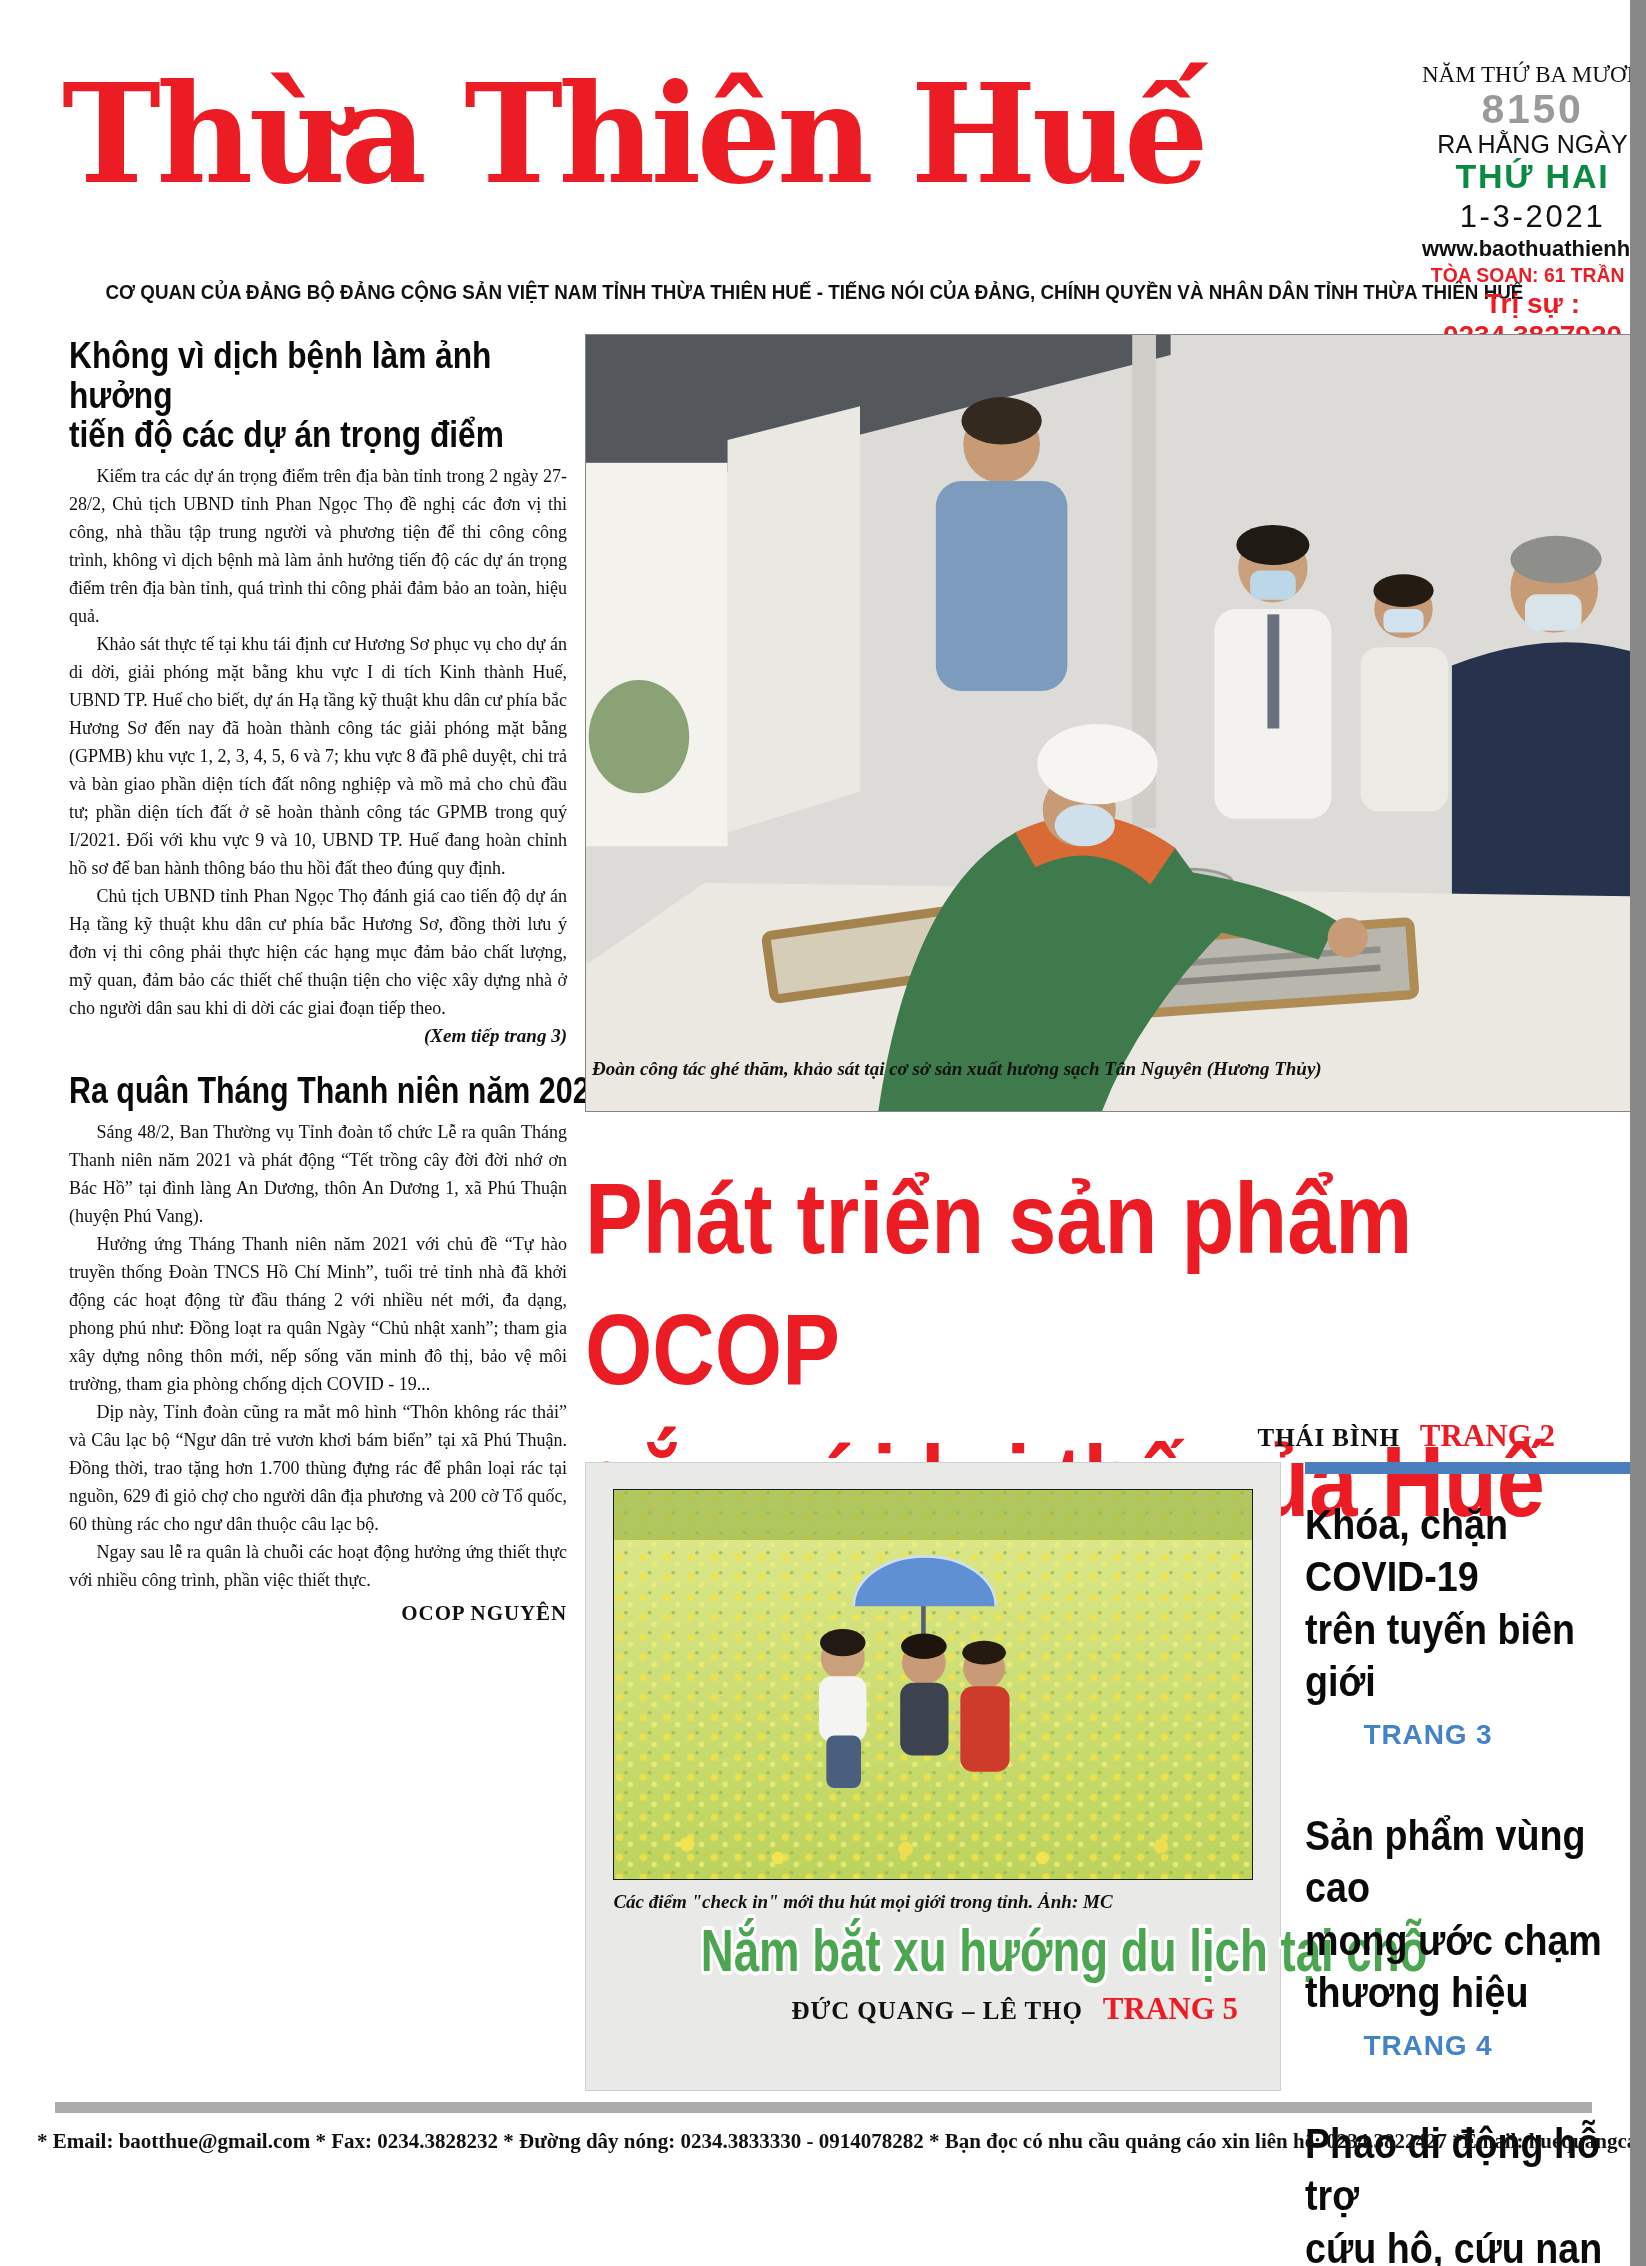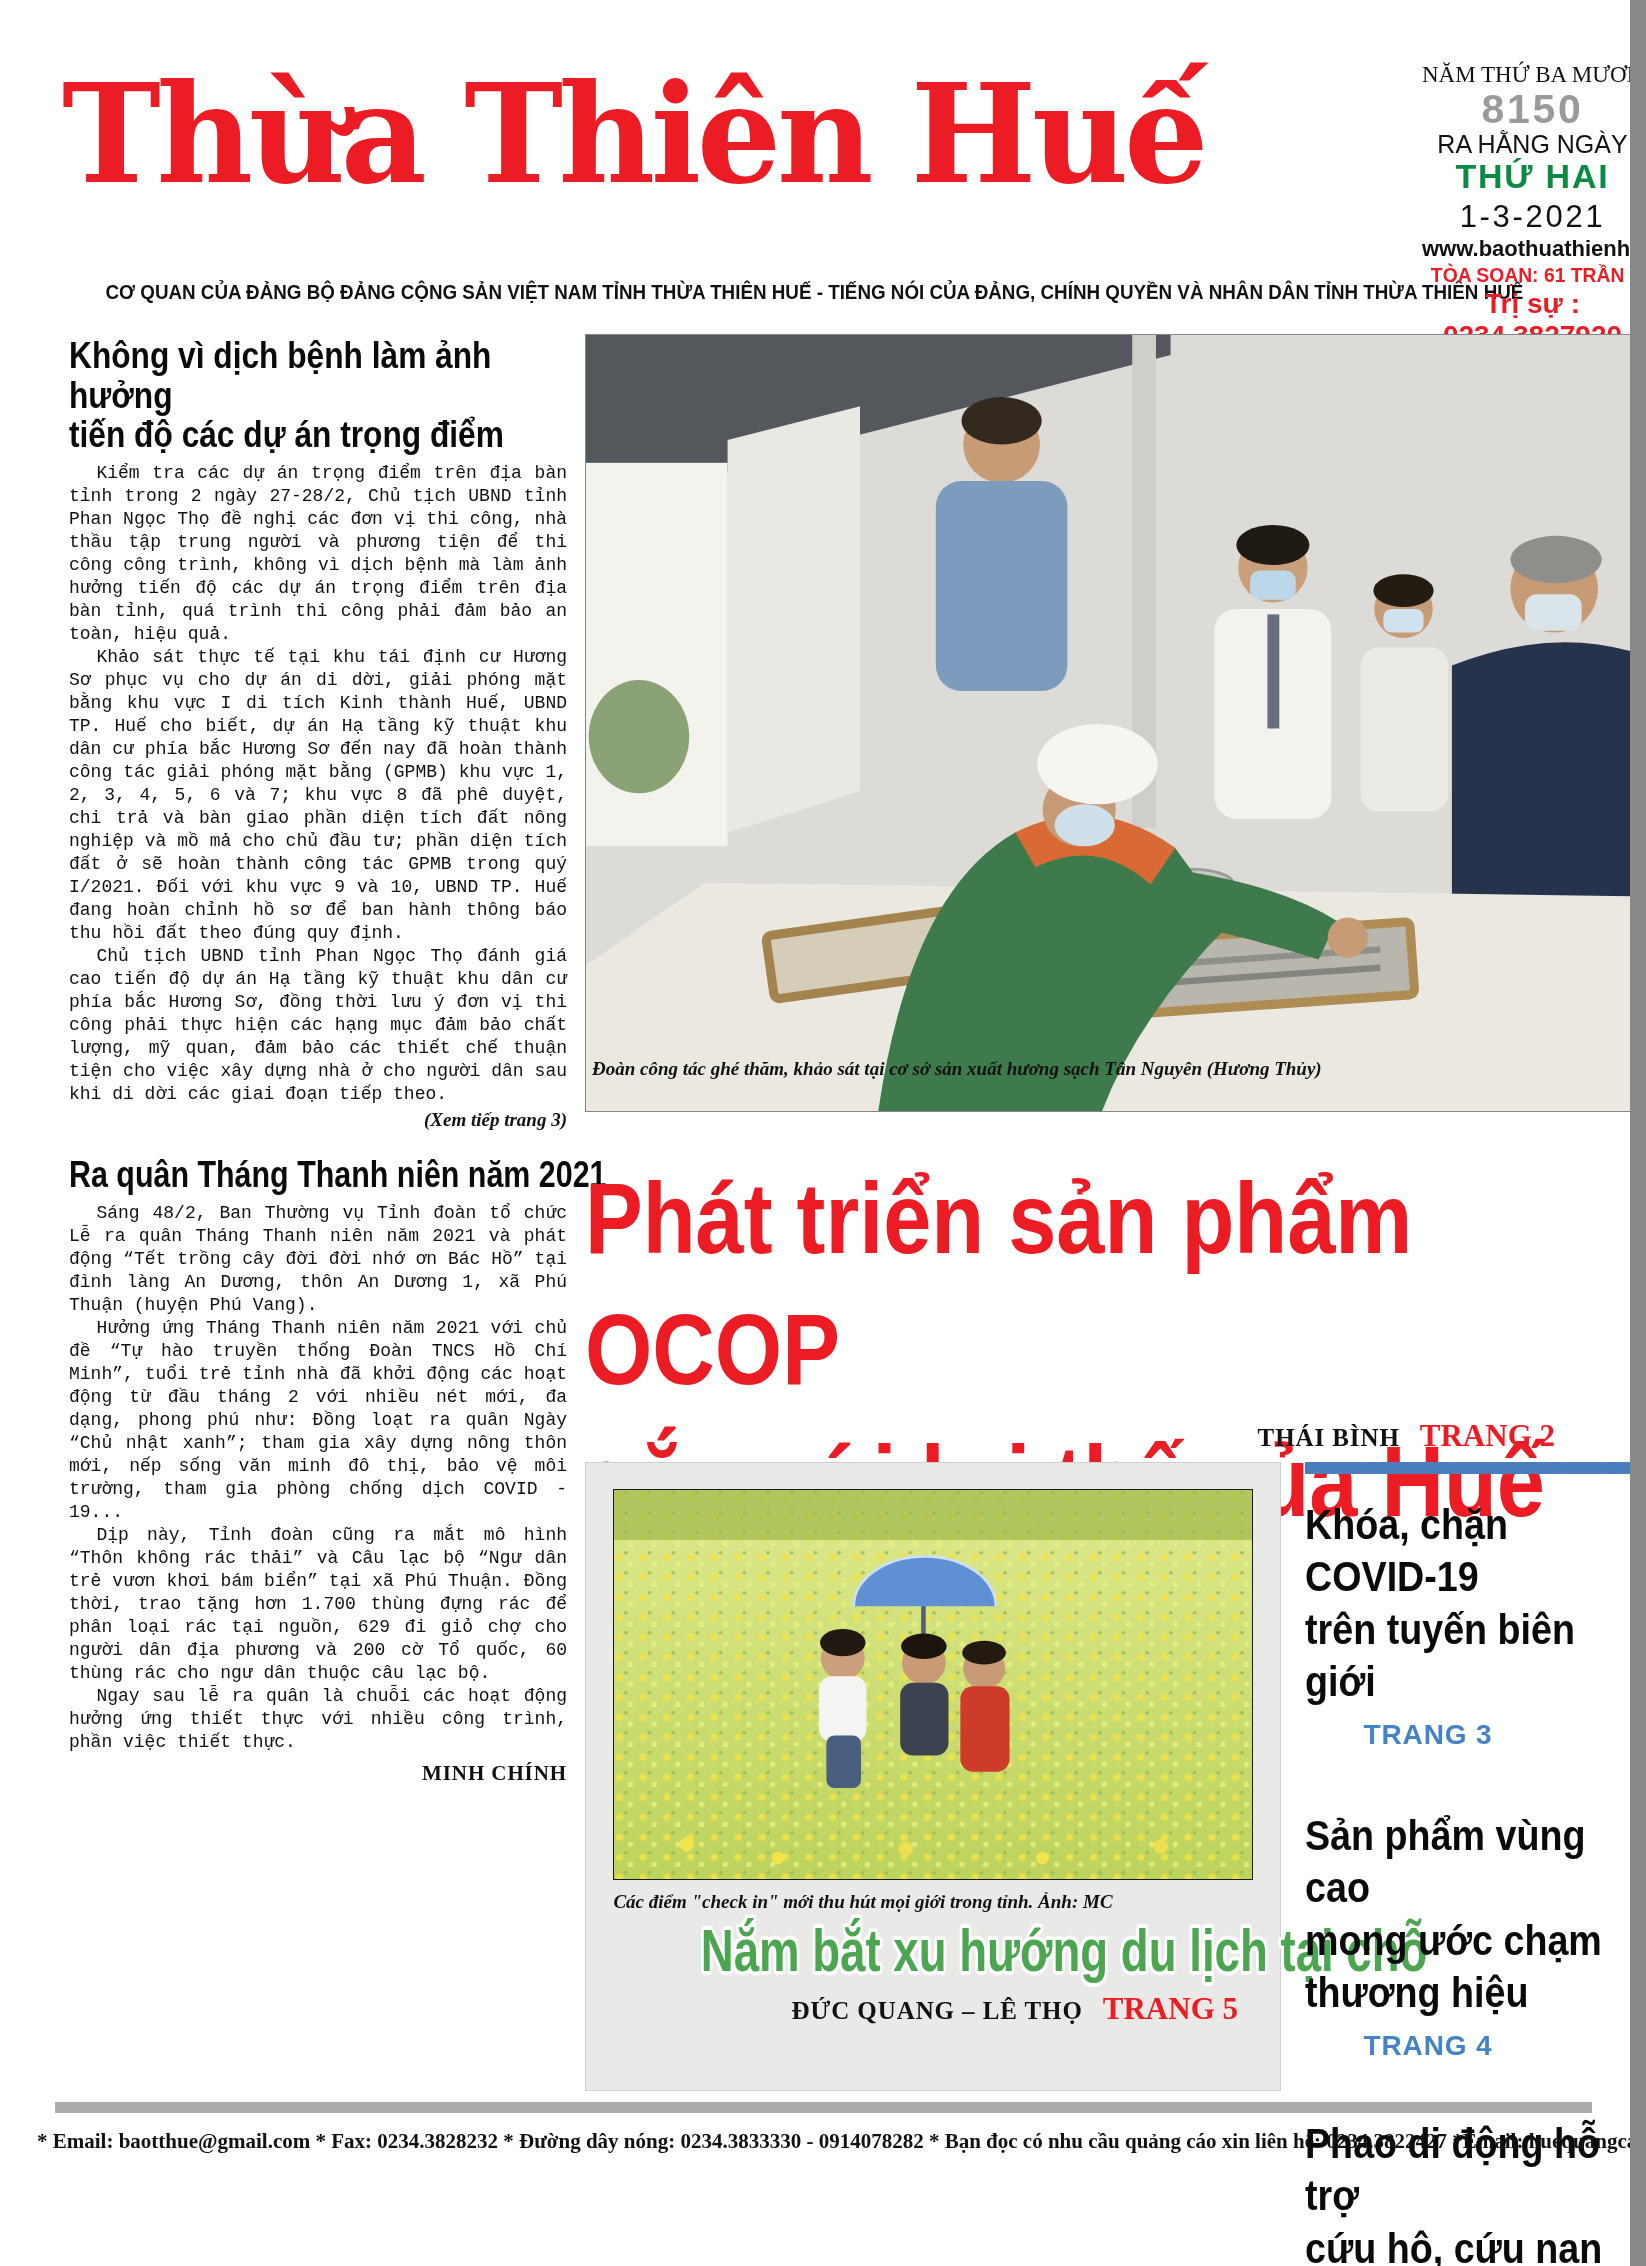--- a/index.html
+++ b/index.html
@@ -34,21 +34,21 @@
     font-size:21px;color:var(--red);white-space:nowrap;transform:scaleX(0.92);transform-origin:center top;}
   .info-phone{position:absolute;top:226px;width:100%;font-family:"Liberation Sans",sans-serif;font-weight:bold;
     font-size:28px;color:var(--red);}
 
   
   .leftcol{position:absolute;left:69px;top:336px;width:498px;}
   .art-head{margin:0 0 7.3px 0;width:567px;transform:scaleX(0.88);transform-origin:left top;
     font-family:"Liberation Sans",sans-serif;font-weight:bold;font-size:36px;line-height:1.1;color:#0a0a0a;}
   .art-head .hl{display:block;}
   .art-head.one{white-space:nowrap;width:589px;transform:scaleX(0.845);}
-  .body-p{margin:0;font-size:18px;line-height:23px;text-align:justify;text-indent:27.4px;font-family:Liberation Mono, monospace;}
+  .body-p{margin:0;font-size:18px;line-height:28px;text-align:justify;text-indent:27.4px;}
   .cont-note{margin:2.7px 0 0 0;text-align:right;font-weight:bold;font-style:italic;font-size:19px;}
   .art2{margin-top:24px;}
   .byline{margin-top:7.3px;text-align:right;font-weight:bold;font-size:21px;letter-spacing:0.9px;}
 
   
   .main-photo{position:absolute;left:585px;top:334px;width:1057px;height:778px;border:0.9px solid #858585;box-sizing:border-box;}
   .main-photo svg{display:block;width:100%;height:100%;}
   .main-caption{position:absolute;left:592px;top:1058px;width:1042px;
     font-weight:bold;font-style:italic;font-size:19px;}
   .main-headline{position:absolute;left:585px;top:1153px;width:1057px;}
@@ -120,21 +120,21 @@
       <p class="body-p">Chủ tịch UBND tỉnh Phan Ngọc Thọ đánh giá cao tiến độ dự án Hạ tầng kỹ thuật khu dân cư phía bắc Hương Sơ, đồng thời lưu ý đơn vị thi công phải thực hiện các hạng mục đảm bảo chất lượng, mỹ quan, đảm bảo các thiết chế thuận tiện cho việc xây dựng nhà ở cho người dân sau khi di dời các giai đoạn tiếp theo.</p>
       <p class="cont-note">(Xem tiếp trang 3)</p>
     </div>
 
     <div class="art2">
       <h2 class="art-head one">Ra quân Tháng Thanh niên năm 2021</h2>
       <p class="body-p">Sáng 48/2, Ban Thường vụ Tỉnh đoàn tổ chức Lễ ra quân Tháng Thanh niên năm 2021 và phát động “Tết trồng cây đời đời nhớ ơn Bác Hồ” tại đình làng An Dương, thôn An Dương 1, xã Phú Thuận (huyện Phú Vang).</p>
       <p class="body-p">Hưởng ứng Tháng Thanh niên năm 2021 với chủ đề “Tự hào truyền thống Đoàn TNCS Hồ Chí Minh”, tuổi trẻ tỉnh nhà đã khởi động các hoạt động từ đầu tháng 2 với nhiều nét mới, đa dạng, phong phú như: Đồng loạt ra quân Ngày “Chủ nhật xanh”; tham gia xây dựng nông thôn mới, nếp sống văn minh đô thị, bảo vệ môi trường, tham gia phòng chống dịch COVID - 19...</p>
       <p class="body-p">Dịp này, Tỉnh đoàn cũng ra mắt mô hình “Thôn không rác thải” và Câu lạc bộ “Ngư dân trẻ vươn khơi bám biển” tại xã Phú Thuận. Đồng thời, trao tặng hơn 1.700 thùng đựng rác để phân loại rác tại nguồn, 629 đi giỏ chợ cho người dân địa phương và 200 cờ Tổ quốc, 60 thùng rác cho ngư dân thuộc câu lạc bộ.</p>
       <p class="body-p">Ngay sau lễ ra quân là chuỗi các hoạt động hưởng ứng thiết thực với nhiều công trình, phần việc thiết thực.</p>
-      <p class="byline">MINH CHÍNH</p>
+      <p class="byline">OCOP NGUYÊN</p>
     </div>
   </div>
 
   <div class="main-photo">
     <svg viewBox="0 0 1155 850" preserveAspectRatio="none">
       <rect width="1155" height="850" fill="#dcdbd7"></rect>
       <polygon points="0,0 640,0 640,22 180,140 0,215" fill="#54575c"></polygon>
       <rect x="0" y="140" width="155" height="420" fill="#f3f2ed"></rect>
       <polygon points="155,115 300,78 300,500 155,545" fill="#e9e8e3"></polygon>
       <ellipse cx="58" cy="440" rx="55" ry="62" fill="#8aa276"></ellipse>

